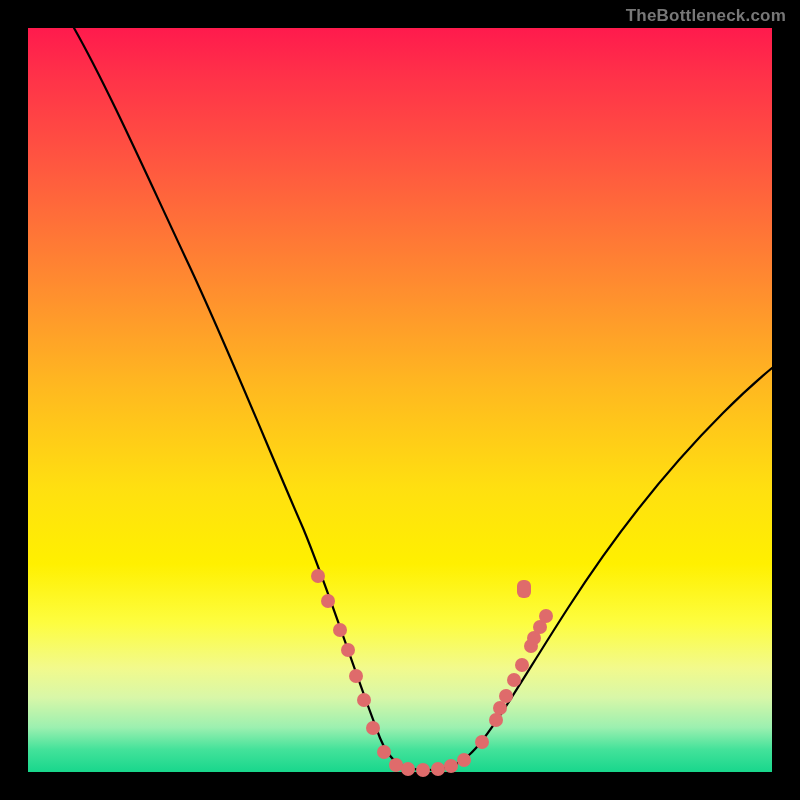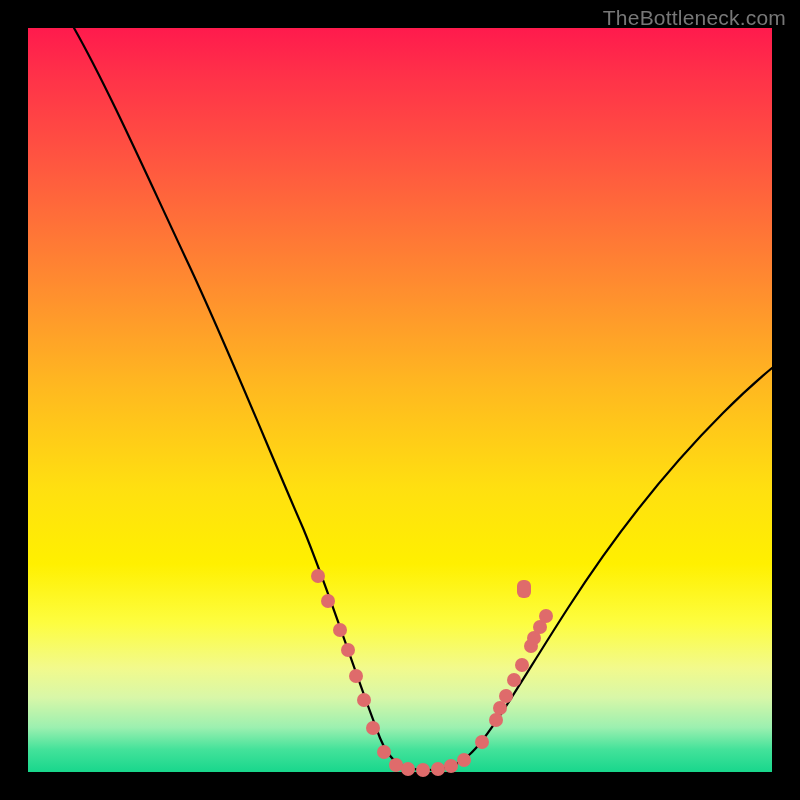--- a/index.html
+++ b/index.html
@@ -31,22 +31,22 @@
       #9cf0b0 94%,
       #43e29a 97%,
       #18d78c 100%
     );
   }
   .watermark {
     position: absolute;
     top: 6px;
     right: 14px;
     color: #777;
-    font-size: 21px;
-    font-weight: 400;
+    font-size: 17px;
+    font-weight: 700;
     letter-spacing: 0.2px;
     user-select: none;
   }
   svg.plot {
     position: absolute;
     left: 0;
     top: 0;
     width: 744px;
     height: 744px;
     overflow: visible;

